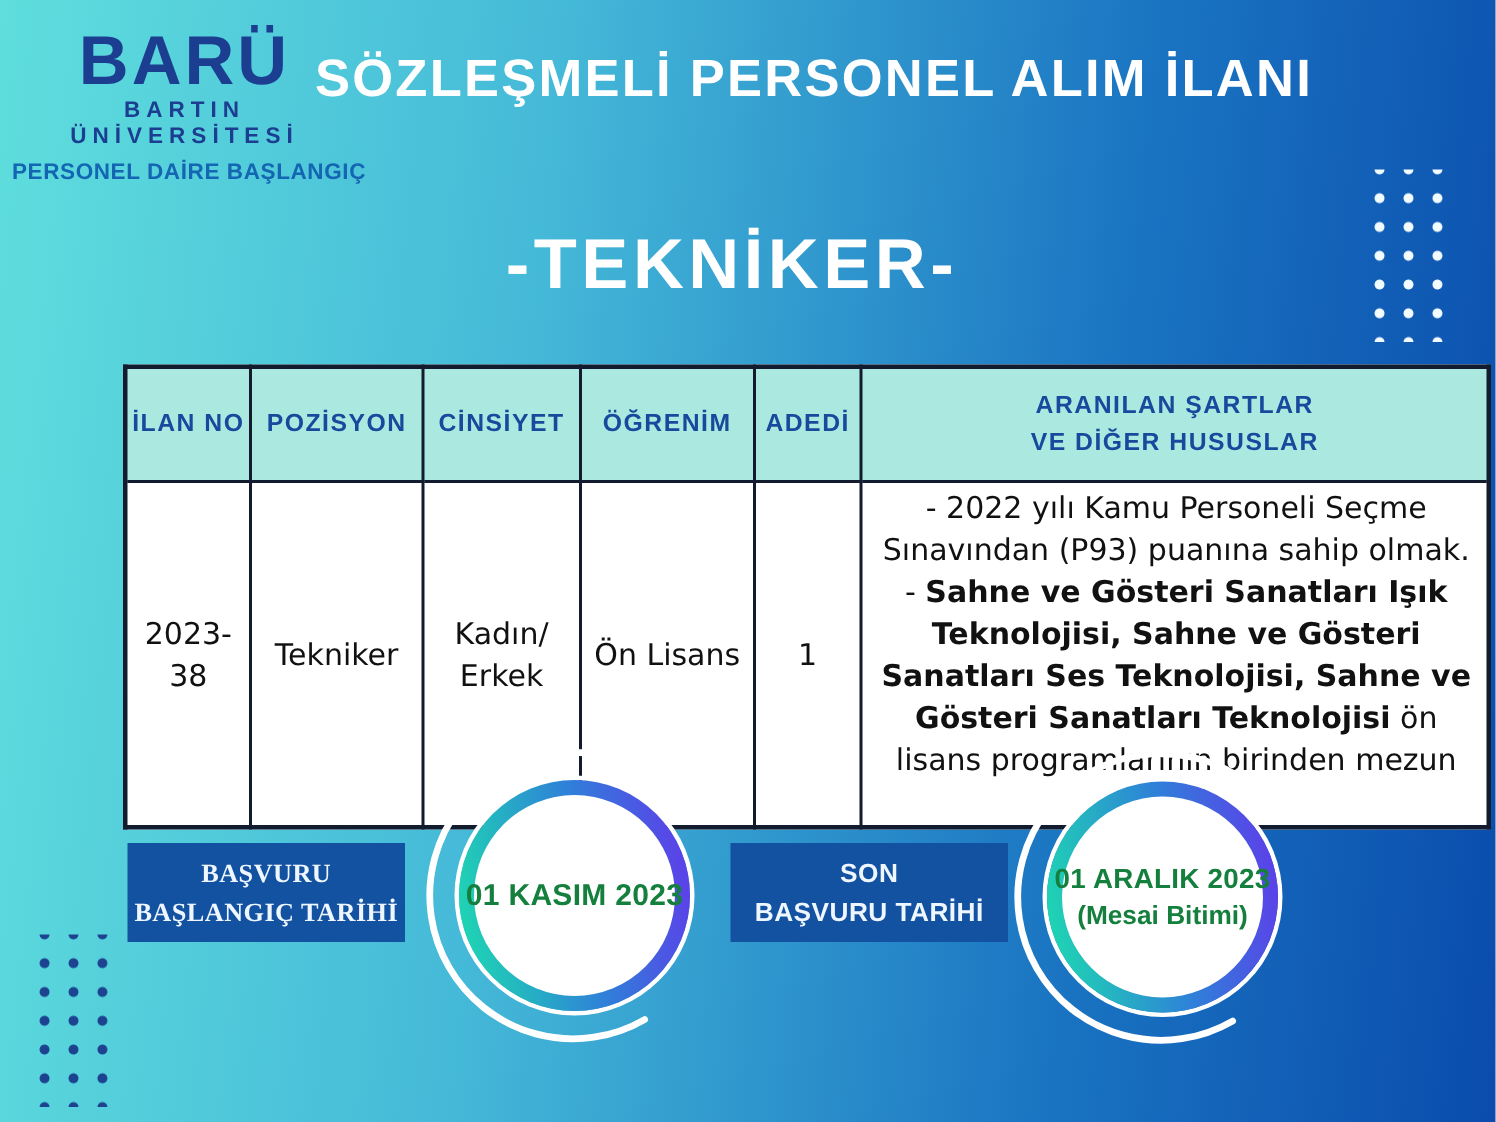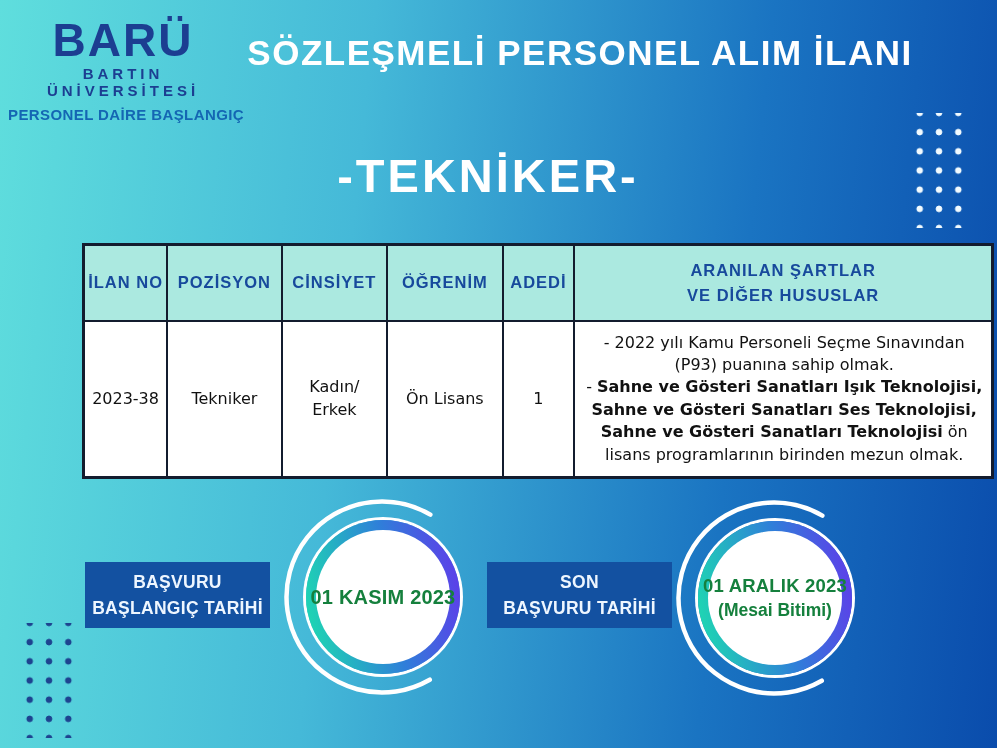--- a/index.html
+++ b/index.html
@@ -24,21 +24,21 @@
     color:#1c3e91; margin-top:1px;
   }
   .logo-dept{
     font-size:15px; font-weight:800; letter-spacing:0.4px;
     color:#1466b3; margin-top:7px; white-space:nowrap;
   }
 
   
   .main-title{
     position:absolute; left:210px; top:33px; width:740px;
-    text-align:center; color:#ffffff;
+    text-align:left; color:#ffffff;
     font-size:35px; font-weight:800; letter-spacing:1.5px;
   }
   .sub-title{
     position:absolute; left:0; top:148px; width:976px;
     text-align:center; color:#ffffff;
     font-size:47px; font-weight:800; letter-spacing:3px;
   }
 
   
   .dots{
@@ -65,39 +65,39 @@
   table.jobs th, table.jobs td{ border:2px solid #131c2e; }
   table.jobs th{
     height:76px; background:#abe9e0; color:#17499c;
     font-size:16.5px; font-weight:800; letter-spacing:1px;
     text-align:center; vertical-align:middle; white-space:pre-line;
     line-height:1.5;
   }
   table.jobs td{
     height:157px; background:#ffffff; color:#111111;
     font-family:"DejaVu Sans", sans-serif;
-    font-size:16px; text-align:center; vertical-align:middle;
+    font-size:20px; text-align:center; vertical-align:middle;
     white-space:pre-line; line-height:1.4;
   }
   td.req{
     text-align:left; vertical-align:middle;
     font-size:18.6px; line-height:25px; padding:2px 5px 2px 7px;
     white-space:normal;
   }
   td.req b{ font-weight:700; }
 
   
   .date-label{
     position:absolute; width:185px; height:66px;
     background:#1351a1;
     color:#eef6ff; font-size:17.5px; font-weight:600; letter-spacing:0.3px;
     display:flex; align-items:center; justify-content:center; text-align:center;
     white-space:pre-line; line-height:1.5;
   }
-  .label-start{ left:85px;  top:562px; }
+  .label-start{ left:85px;  top:562px;font-family:Liberation Serif, serif; }
   .label-end  { left:487px; top:562px; }
 
   .arc-svg{ position:absolute; width:210px; height:210px; pointer-events:none; }
   .arc-start{ left:277px; top:492px; }
   .arc-end  { left:669px; top:493px; }
 
   .ring{
     position:absolute; width:154px; height:154px; border-radius:50%;
     background:linear-gradient(80deg,#1fd2b4 8%,#2f7fd9 55%,#5a43e8 92%);
     box-shadow:0 0 0 3px #ffffff;

